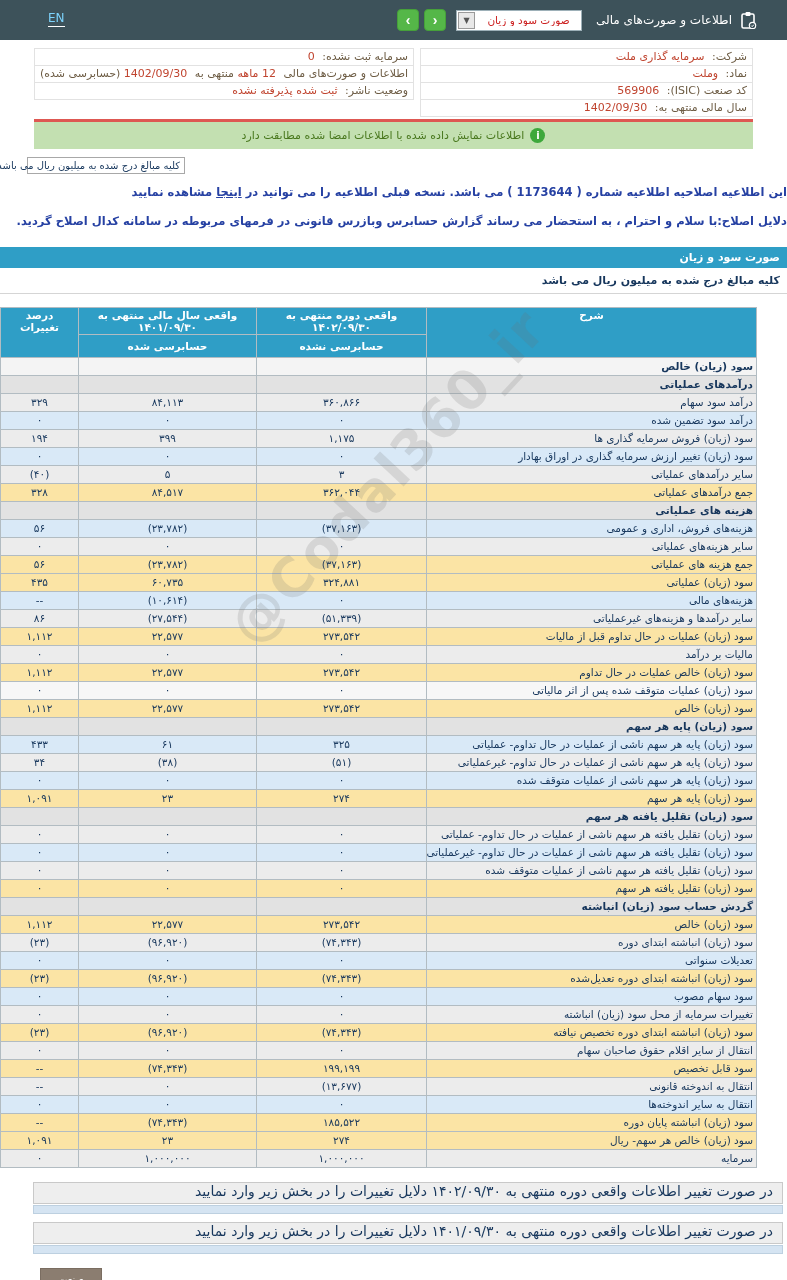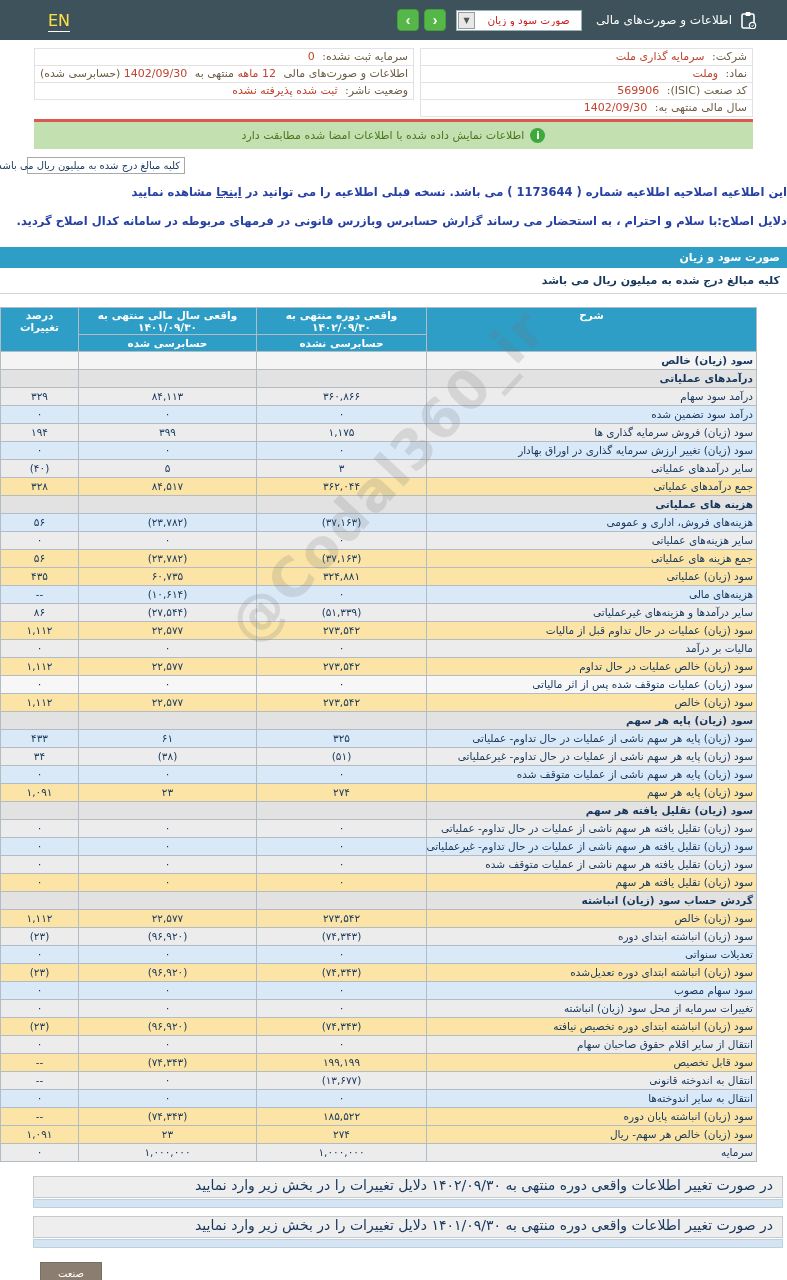--- a/index.html
+++ b/index.html
@@ -12,21 +12,21 @@
   .tb-icon { width:18px; height:18px; margin-left:7px; flex:0 0 auto; }
   .tb-title { color:#fff; font-size:12px; margin-left:14px; white-space:nowrap; }
   .select-box { width:126px; height:21px; background:#fff; display:flex; align-items:center;
     border:1px solid #9db0b8; margin-left:6px; }
   .select-text { flex:1; color:#cc1f1f; font-size:10.5px; text-align:center; white-space:nowrap; overflow:hidden; }
   .select-arrow { width:17px; height:17px; margin:1px; border:1px solid #9a9a9a;
     background:#e8e8e8; color:#555; font-size:8px; line-height:15px; text-align:center; flex:0 0 auto; }
   .nav-btns { display:flex; gap:5px; margin-right:4px; }
   .nav-btn { width:22px; height:22px; background:#55b748; border:1px solid #46a03a; border-radius:4px;
     color:#fff; font-size:14px; font-weight:bold; line-height:19px; text-align:center; cursor:pointer; }
-  .en-link { position:absolute; left:48px; top:11px; color:#fde047; font-size:16px;
+  .en-link { position:absolute; left:48px; top:11px; color:#7dd3fc; font-size:12px;
     border-bottom:1px solid #fff; padding-bottom:1px; text-decoration:none; }
 
   
   .info { display:flex; gap:6px; margin:8px 34px 0 34px; }
   .info-col { flex:1; }
   .info-row { height:18px; line-height:16px; border:1px solid #e2e2e2; margin-top:-1px;
     background:#fff; padding:0 5px; font-size:11px; white-space:nowrap; overflow:hidden; }
   .info-row:first-child { margin-top:0; }
   .i-label { color:#6d5c44; }
   .i-value { color:#c0442f; margin-right:4px; }
@@ -49,21 +49,21 @@
   .section-bar { margin-top:19px; height:21px; background:#2f9ec6; color:#fff; font-size:11px;
     font-weight:bold; line-height:21px; padding:0 7px; }
   .subtitle-row { height:26px; line-height:26px; background:#fff; border-bottom:1px solid #d5d5d5;
     font-weight:bold; color:#16365c; font-size:11px; padding:0 7px; }
 
   table.pl { width:756px; margin:13px 30px 0 1px; margin-right:30px; margin-left:1px;
     border-collapse:collapse; table-layout:fixed; }
   table.pl th, table.pl td { border:1px solid #b2bcc2; }
   table.pl thead th { background:#2f9ec6; color:#fff; font-weight:bold; font-size:10.5px; padding:1px 10px; }
   th.h-top { height:19px; }
-  th.h-sub { height:17px; }
+  th.h-sub { height:23px; }
   th.h-span2 { vertical-align:top; padding-top:4px; }
   .c-desc { width:330px;margin-top:12px; } .c-cur { width:170px; } .c-pri { width:178px; } .c-pct { width:78px; }
   table.pl td { font-size:10.5px; color:#16365c; height:17.5px; line-height:17px; padding:0 3px;
     white-space:nowrap; overflow:hidden; }
   td.lbl { text-align:right; }
   td.sec { font-weight:bold; }
   td.num { text-align:center; direction:ltr; }
   td.neg { color:#e00202; }
   tr.r-g  td { background:#ececec; }
   tr.r-w  td { background:#f7f7f7; }

